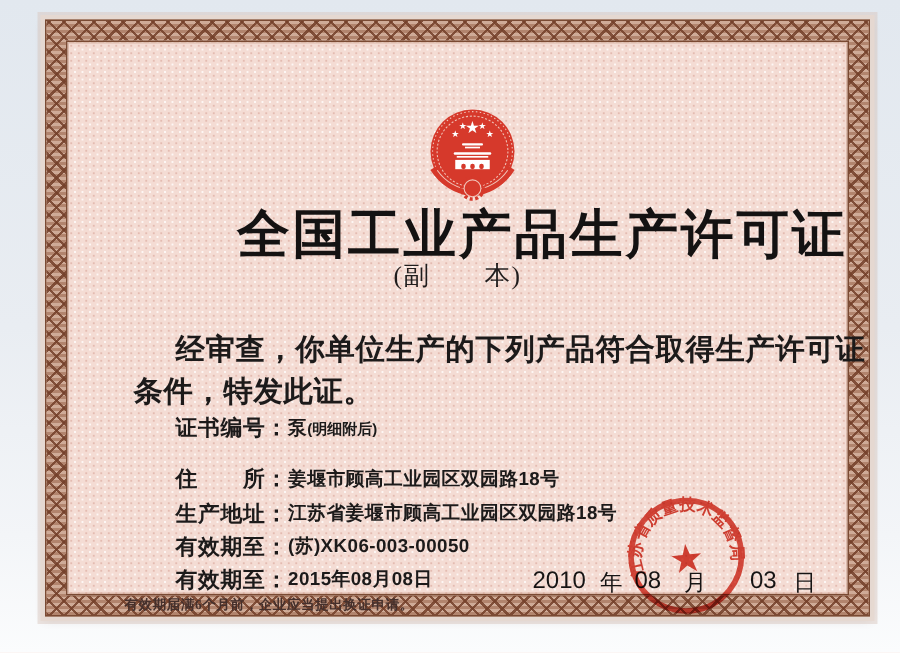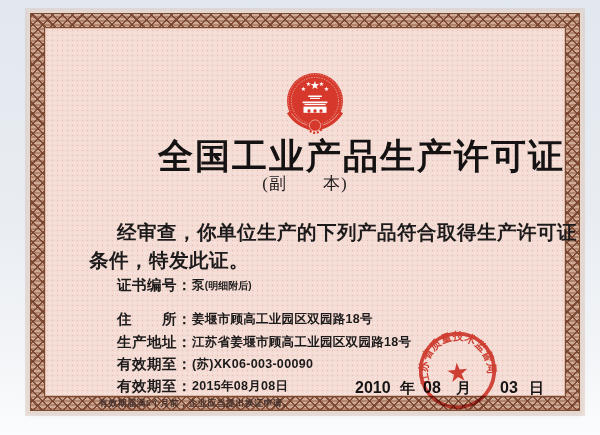--- a/index.html
+++ b/index.html
@@ -53,23 +53,23 @@
   .lbl{
     font-family:"Liberation Serif","DejaVu Serif",serif;
     font-size:14.5px;font-weight:bold;color:#1c1a1a;letter-spacing:.5px;
     display:inline-block;min-width:70px;
   }
   .val{font-size:12.5px;font-weight:bold;color:#1c1a1a;letter-spacing:.3px;vertical-align:1px;}
   .val-sub{font-size:10px;font-weight:bold;color:#1c1a1a;vertical-align:1px;margin-top:40px;}
   .r1{top:248px;} .r2{top:282px;} .r3{top:305px;} .r4{top:327px;} .r5{top:349px;}
   .footnote{
     left:38px;top:369px;font-size:9px;font-weight:bold;color:#45302c;
-    font-family:"Liberation Serif","DejaVu Serif",serif;letter-spacing:.4px;margin-left:16px;
+    font-family:"Liberation Serif","DejaVu Serif",serif;letter-spacing:.4px;
   }
-  .dateline{left:0;top:351px;width:548px;height:22px;font-weight:bold;font-size:16px;color:#161414;}
+  .dateline{left:0;top:351px;width:548px;height:22px;font-weight:normal;font-size:16px;color:#161414;}
   .dateline span{position:absolute;top:0;}
   .d-year{left:310px;} .d-yu{left:355px;font-size:15px;}
   .d-month{left:378px;} .d-mu{left:411px;font-size:15px;}
   .d-day{left:455px;} .d-du{left:484px;font-size:15px;}
   .seal{
     position:absolute;left:364px;top:294px;width:97px;height:97px;
     transform:rotate(-6deg);mix-blend-mode:multiply;opacity:.92;
   }
 </style>
 </head>
@@ -111,21 +111,21 @@
     <div class="row r1">
       <span class="lbl">证书编号：</span><span class="val">泵</span><span class="val-sub">(明细附后)</span>
     </div>
     <div class="row r2">
       <span class="lbl">住　　所：</span><span class="val">姜堰市顾高工业园区双园路18号</span>
     </div>
     <div class="row r3">
       <span class="lbl">生产地址：</span><span class="val">江苏省姜堰市顾高工业园区双园路18号</span>
     </div>
     <div class="row r4">
-      <span class="lbl">有效期至：</span><span class="val">(苏)XK06-003-00090</span>
+      <span class="lbl">有效期至：</span><span class="val">(苏)XK06-003-00050</span>
     </div>
     <div class="row r5">
       <span class="lbl">有效期至：</span><span class="val">2015年08月08日</span>
     </div>
 
     <div class="txt footnote">有效期届满6个月前，企业应当提出换证申请。</div>
 
     <div class="txt dateline">
       <span class="d-year">2010</span>
       <span class="d-yu">年</span>

